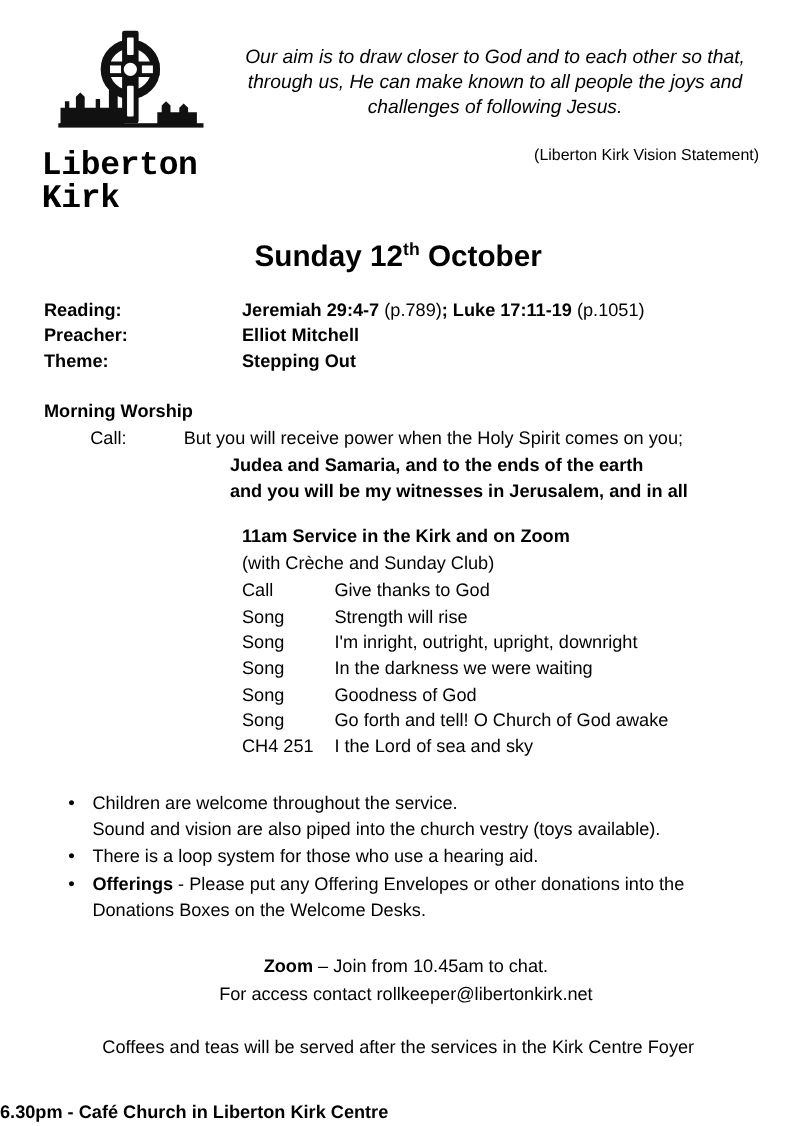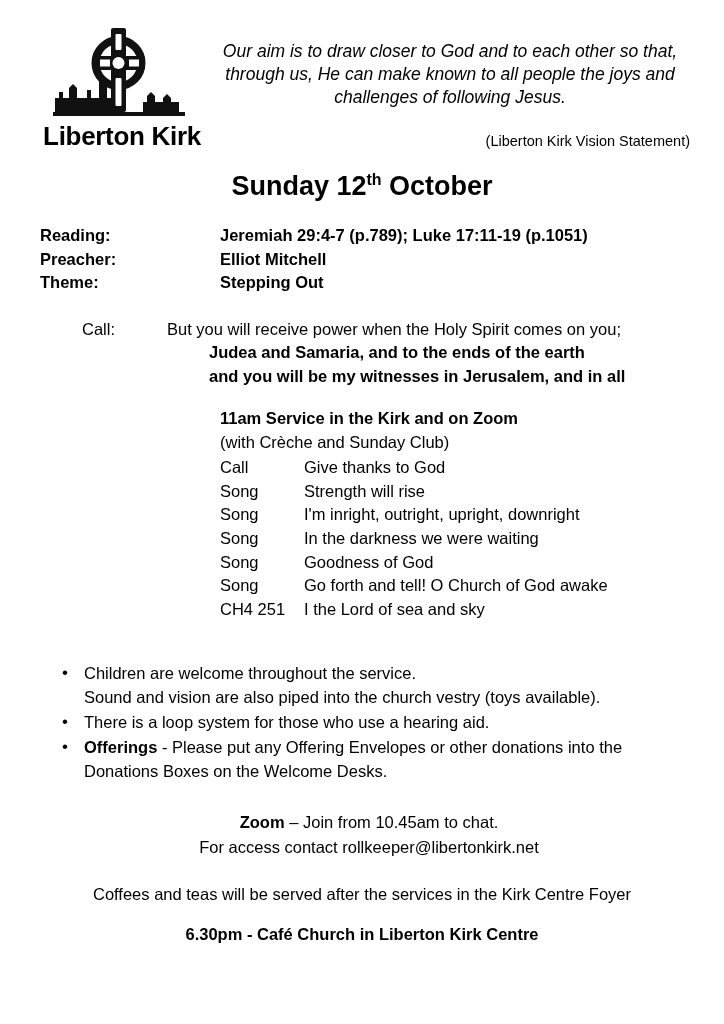--- a/index.html
+++ b/index.html
@@ -36,26 +36,26 @@
     display: flex;
     flex-direction: column;
     align-items: center;
   }
   .logo-art {
     width: 150px;
     height: 92px;
     position: relative;
   }
   .logo-name {
-    font-size: 26px;
+    font-size: 30px;
     font-weight: bold;
     letter-spacing: -0.3px;
-    margin-top: 5px;
+    margin-top: 18px;
     line-height: 1;
-    font-family: Liberation Sans, sans-serif;
+    font-family: Liberation Mono, monospace;
   }
   .vision {
     flex: 1 1 auto;
     padding-top: 14px;
   }
   .vision-text {
     font-style: italic;
     font-size: 17.5px;
     line-height: 1.32;
     text-align: center;
@@ -92,21 +92,21 @@
   }
   .info-label {
     width: 180px;
     flex: 0 0 180px;
     font-weight: bold;
   }
   .info-value {
     font-weight: bold;
   }
   .info-value .light {
-    font-weight: bold;
+    font-weight: normal;
   }
 
   
   .services {
     margin-top: 22px;
     padding-left: 40px;
   }
   .service-head {
     display: flex;
     font-size: 16.5px;
@@ -167,21 +167,21 @@
     font-size: 16.5px;
     line-height: 1.42;
   }
   .block-11 .hymn-list {
     padding-left: 0;
     margin-top: 2px;
   }
 
   
   .bullets {
-    margin-top: 41px;
+    margin-top: 28px;
     padding-left: 56px;
     padding-right: 32px;
   }
   .bullet {
     position: relative;
     font-size: 16.5px;
     line-height: 1.45;
     padding-left: 28px;
     margin-bottom: 1px;
   }
@@ -209,22 +209,21 @@
   }
   .zoom-note .z-label {
     font-weight: bold;
   }
   .coffee {
     margin-top: 26px;
     text-align: center;
     font-size: 16.5px;
   }
   .cafe {
-    margin-top: 21px;
-    text-align: center;
+    margin-top: 40px;
     font-size: 16.5px;
     font-weight: bold;
   }
 </style>
 </head>
 <body>
 
 <div class="page">
 
   <div class="header">
@@ -277,20 +276,21 @@
     </div>
     <div class="info-row">
       <div class="info-label">Theme:</div>
       <div class="info-value">Stepping Out</div>
     </div>
   </div>
 
   <div class="services">
 
     <div class="service-head">
+      <div class="lead">Morning Worship</div>
     </div>
 
     <div class="call-row">
       <div class="call-label">Call:</div>
       <div class="call-body">
         <span>But you will receive power when the Holy Spirit comes on you;</span>
         <span class="indent">Judea and Samaria, and to the ends of the earth</span>
         <span class="indent">and you will be my witnesses in Jerusalem, and in all</span>
       </div>
     </div>

